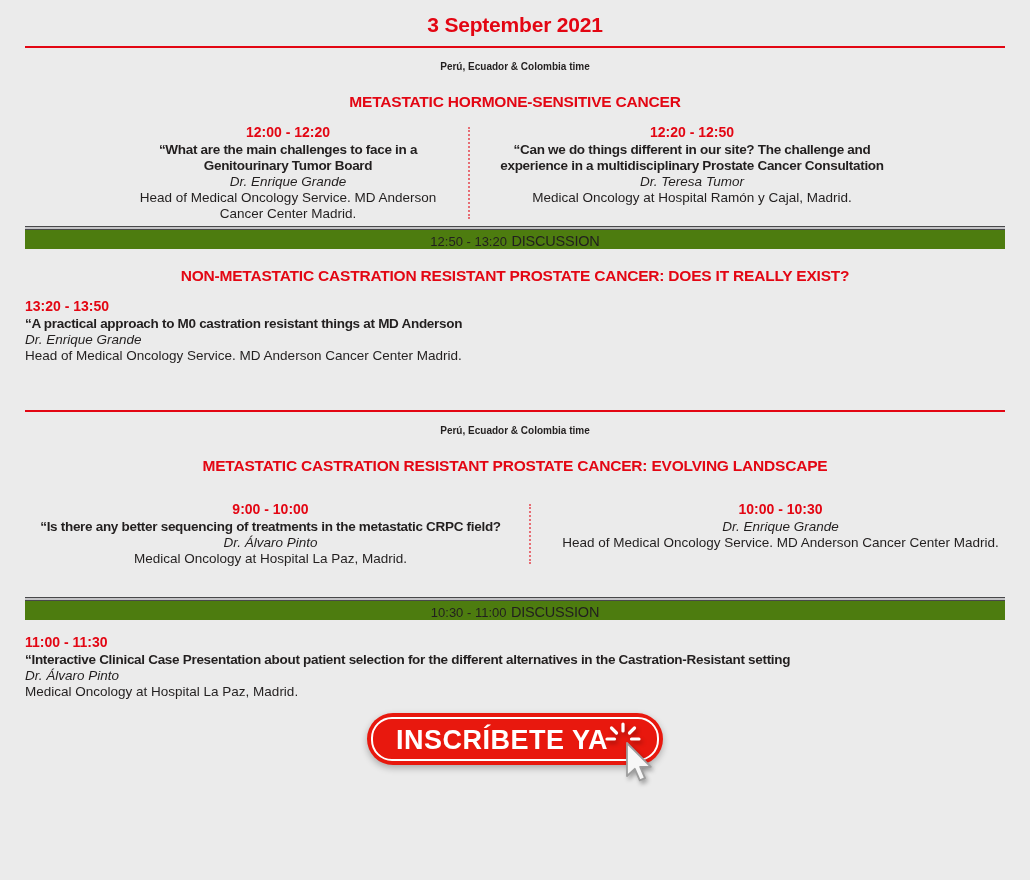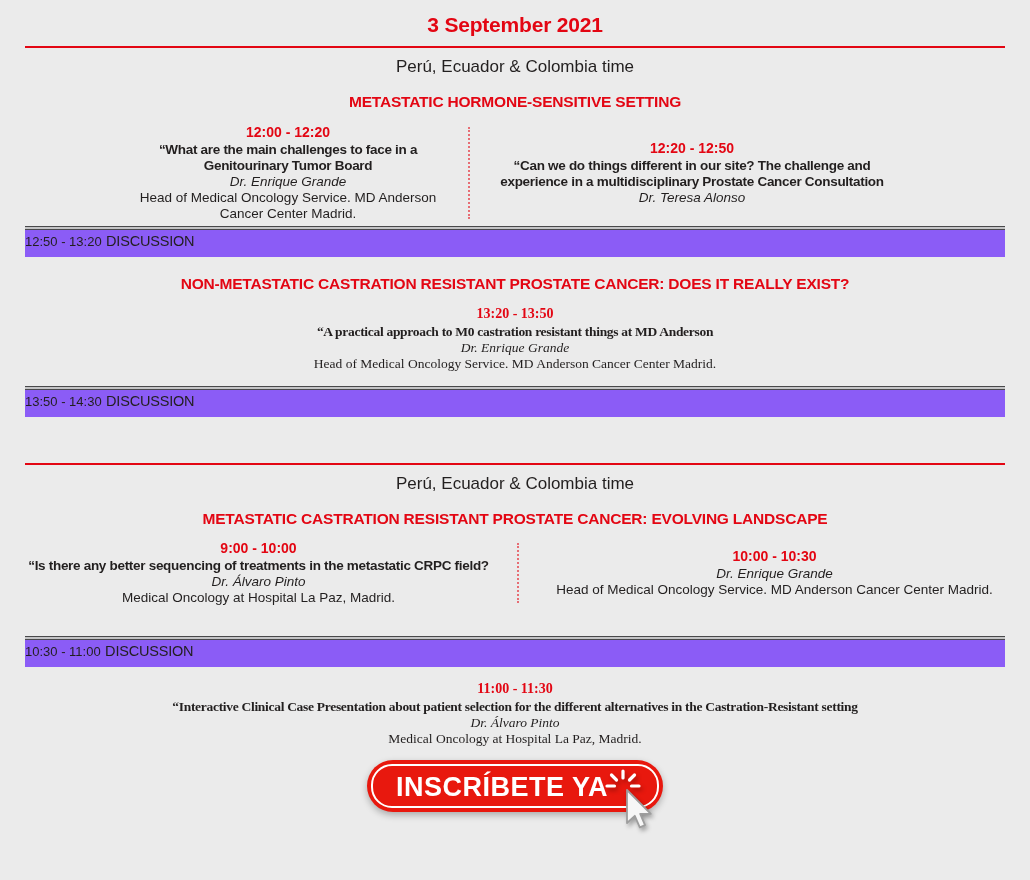--- a/index.html
+++ b/index.html
@@ -16,59 +16,59 @@
     color:var(--text);
   }
   .page{width:1030px;height:880px;padding-top:13px;position:relative;border-radius:17px;}
 
   .date-title{
     text-align:center;color:var(--accent);
     font-size:21px;font-weight:bold;line-height:24px;letter-spacing:-0.2px;
   }
   .red-rule{height:2px;background:var(--accent);margin:9px 25px 0;}
   .timezone{
-    text-align:center;font-weight:normal;font-size:17px;line-height:15px;margin-top:11px;
+    text-align:center;font-weight:bold;font-size:10px;line-height:15px;margin-top:11px;
   }
   .session-heading{
     text-align:center;color:var(--accent);font-weight:bold;
     font-size:15.5px;line-height:16px;letter-spacing:-0.2px;margin-top:20px;
   }
 
-  .columns{display:flex;align-items:center;margin-top:14px;}
-  .columns.day2{margin-top:13px;}
+  .columns{display:flex;align-items:flex-start;margin-top:14px;}
+  .columns.day2{margin-top:27px;padding-left:12px;}
   .col{text-align:center;}
   .d1-left{flex:0 0 468px;padding:0 10px 0 118px;}
   .d1-right{flex:1 1 auto;padding:0 128px 0 12px;}
   .d2-left{flex:0 0 517px;padding:0 10px;}
   .d2-right{flex:1 1 auto;padding:0 12px;}
   .col-divider{
     width:0;align-self:stretch;
     border-left:2px dotted rgba(227,6,19,0.55);
     margin-top:3px;margin-bottom:3px;
   }
 
   .talk{font-size:13.5px;line-height:16px;}
   .talk-time{color:var(--accent);font-weight:bold;font-size:14px;line-height:16px;margin-bottom:2px;}
   .talk-title{font-weight:bold;letter-spacing:-0.3px;margin:0 auto;}
   .talk-speaker{font-style:italic;}
   .t-maxw-330{max-width:330px;}
   .t-maxw-420{max-width:420px;}
 
-  .solo-talk{text-align:center;font-size:13.5px;line-height:16px;margin:14px 25px 0;font-family:Liberation Serif, serif;}
+  .solo-talk{text-align:left;font-size:13.5px;line-height:16px;margin:14px 25px 0;}
   .solo-talk.day2{}
 
   .discussion{margin:0 25px;}
   .disc-mt-4{margin-top:4px;} .disc-mt-14{margin-top:14px;}
   .disc-mt-17{margin-top:30px;} .disc-mt-19{margin-top:19px;}
   .double-rule{
     height:4px;
     background:linear-gradient(#48484a 0 30%, #c3c3c5 30% 68%, #48484a 68% 100%);
   }
   .disc-bar{
-    background:#8b5cf6;padding:3px 0 8px;line-height:15px;
+    background:#4d7c0f;text-align:center;padding:3px 0 0;line-height:15px;
   }
   .disc-time{font-size:13px;}
   .disc-label{font-size:14.5px;letter-spacing:-0.2px;}
 
   .day2-section{margin-top:46px;}
 
   .cta-wrap{margin-top:13px;text-align:center;}
   .cta-button{
     position:relative;display:inline-block;
     width:296px;height:52px;border:none;cursor:pointer;
@@ -93,61 +93,55 @@
 </head>
 <body>
 
 <div class="page">
 
   <section>
     <div class="date-title">3 September 2021</div>
     <div class="red-rule"></div>
     <div class="timezone">Perú, Ecuador &amp; Colombia time</div>
 
-    <div class="session-heading">METASTATIC HORMONE-SENSITIVE SETTING</div>
+    <div class="session-heading">METASTATIC HORMONE-SENSITIVE CANCER</div>
 
     <div class="columns">
       <div class="col d1-left talk">
         <div class="talk-time">12:00 - 12:20</div>
         <div class="talk-title t-maxw-330">“What are the main challenges to face in a Genitourinary Tumor Board</div>
         <div class="talk-speaker">Dr. Enrique Grande</div>
         <div class="talk-affiliation">Head of Medical Oncology Service. MD Anderson Cancer Center Madrid.</div>
       </div>
       <div class="col-divider"></div>
       <div class="col d1-right talk">
         <div class="talk-time">12:20 - 12:50</div>
         <div class="talk-title t-maxw-420">“Can we do things different in our site? The challenge and experience in a multidisciplinary Prostate Cancer Consultation</div>
-        <div class="talk-speaker">Dr. Teresa Alonso</div>
+        <div class="talk-speaker">Dr. Teresa Tumor</div>
+        <div class="talk-affiliation">Medical Oncology at Hospital Ramón y Cajal, Madrid.</div>
       </div>
     </div>
 
     <div class="discussion disc-mt-4">
       <div class="double-rule"></div>
       <div class="disc-bar">
         <span class="disc-time">12:50 - 13:20</span>
         <span class="disc-label">DISCUSSION</span>
       </div>
     </div>
 
     <div class="session-heading" style="margin-top:19px;">NON-METASTATIC CASTRATION RESISTANT PROSTATE CANCER: DOES IT REALLY EXIST?</div>
 
     <div class="solo-talk">
       <div class="talk-time">13:20 - 13:50</div>
       <div class="talk-title">“A practical approach to M0 castration resistant things at MD Anderson</div>
       <div class="talk-speaker">Dr. Enrique Grande</div>
       <div class="talk-affiliation">Head of Medical Oncology Service. MD Anderson Cancer Center Madrid.</div>
     </div>
 
-    <div class="discussion disc-mt-14">
-      <div class="double-rule"></div>
-      <div class="disc-bar">
-        <span class="disc-time">13:50 - 14:30</span>
-        <span class="disc-label">DISCUSSION</span>
-      </div>
-    </div>
   </section>
 
   <section class="day2-section">
     <div class="red-rule"></div>
     <div class="timezone">Perú, Ecuador &amp; Colombia time</div>
 
     <div class="session-heading">METASTATIC CASTRATION RESISTANT PROSTATE CANCER: EVOLVING LANDSCAPE</div>
 
     <div class="columns day2">
       <div class="col d2-left talk">

